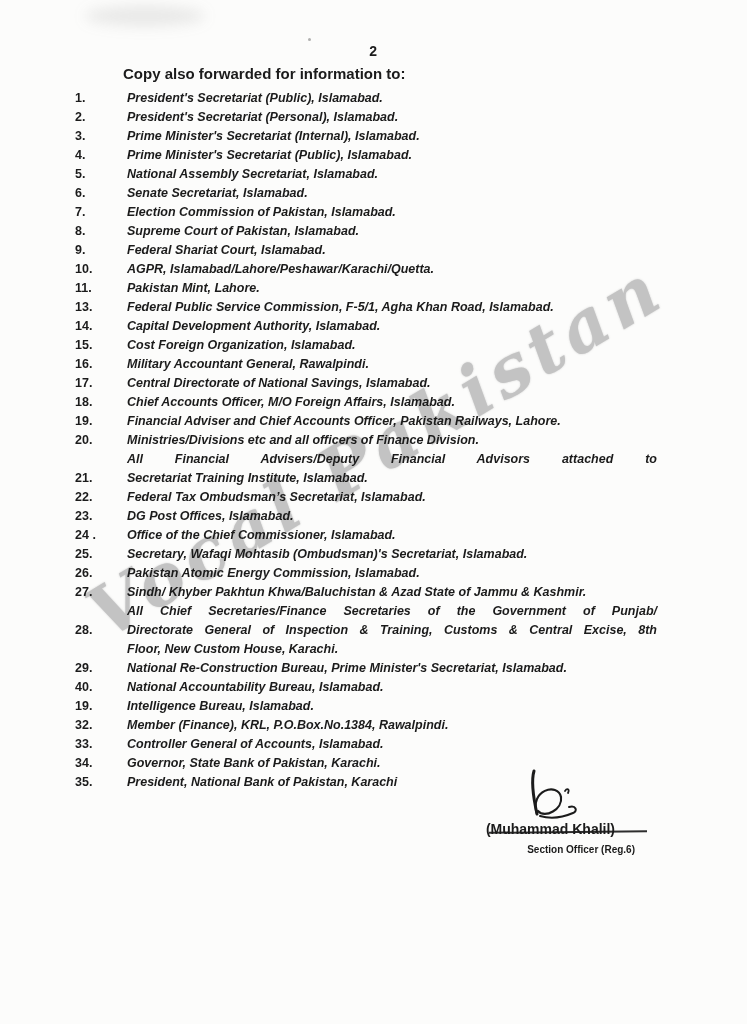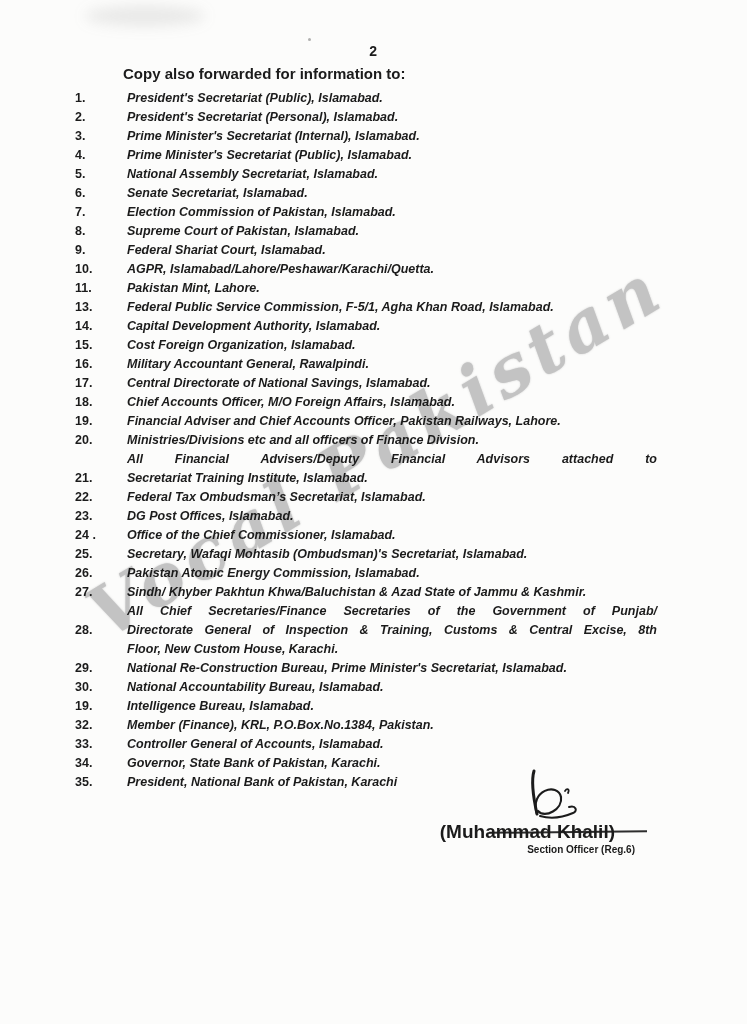--- a/index.html
+++ b/index.html
@@ -84,21 +84,21 @@
     position:absolute;
     right:100px;top:831px;
     width:158px;height:2px;
     background:var(--ink);
     transform:rotate(-0.6deg);
     opacity:0.92;
   }
   .sig-name{
     position:absolute;
     right:132px;top:821px;
-    font-size:19px;
+    font-size:14px;
     white-space:nowrap;
   }
   .sig-title{
     position:absolute;
     right:112px;top:844px;
     font-size:10px;
     white-space:nowrap;
   }
 </style>
 </head>
@@ -281,35 +281,35 @@
           <div class="line">Floor, New Custom House, Karachi.</div>
         </div>
       </div>
       <div class="row">
         <div class="num">29.</div>
         <div class="txt">
           <div class="line">National Re-Construction Bureau, Prime Minister's Secretariat, Islamabad.</div>
         </div>
       </div>
       <div class="row">
-        <div class="num">30.</div>
+        <div class="num">40.</div>
         <div class="txt">
           <div class="line">National Accountability Bureau, Islamabad.</div>
         </div>
       </div>
       <div class="row">
         <div class="num">19.</div>
         <div class="txt">
           <div class="line">Intelligence Bureau, Islamabad.</div>
         </div>
       </div>
       <div class="row">
         <div class="num">32.</div>
         <div class="txt">
-          <div class="line">Member (Finance), KRL, P.O.Box.No.1384, Pakistan.</div>
+          <div class="line">Member (Finance), KRL, P.O.Box.No.1384, Rawalpindi.</div>
         </div>
       </div>
       <div class="row">
         <div class="num">33.</div>
         <div class="txt">
           <div class="line">Controller General of Accounts, Islamabad.</div>
         </div>
       </div>
       <div class="row">
         <div class="num">34.</div>

